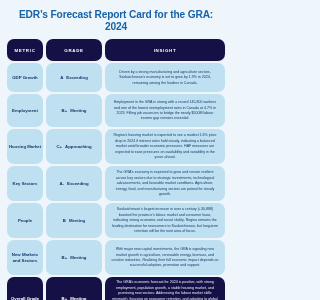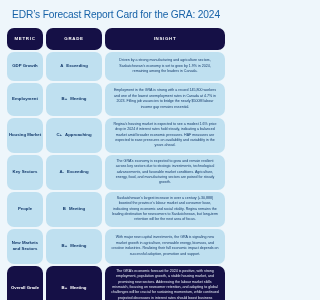--- a/index.html
+++ b/index.html
@@ -23,21 +23,21 @@
     flex-direction: column;
     padding: 0;
   }
   .title-bar {
     padding: 9px 8px 7px 8px;
     text-align: center;
   }
   .title-bar .title {
     color: #1863a8;
     font-size: 10.2px;
-    font-weight: normal;
+    font-weight: bold;
     letter-spacing: -0.15px;
     line-height: 1.15;
   }
   .table {
     display: flex;
     flex-direction: column;
     gap: 2px;
     padding: 0 7px 8px 7px;
     flex: 1 1 auto;
   }

